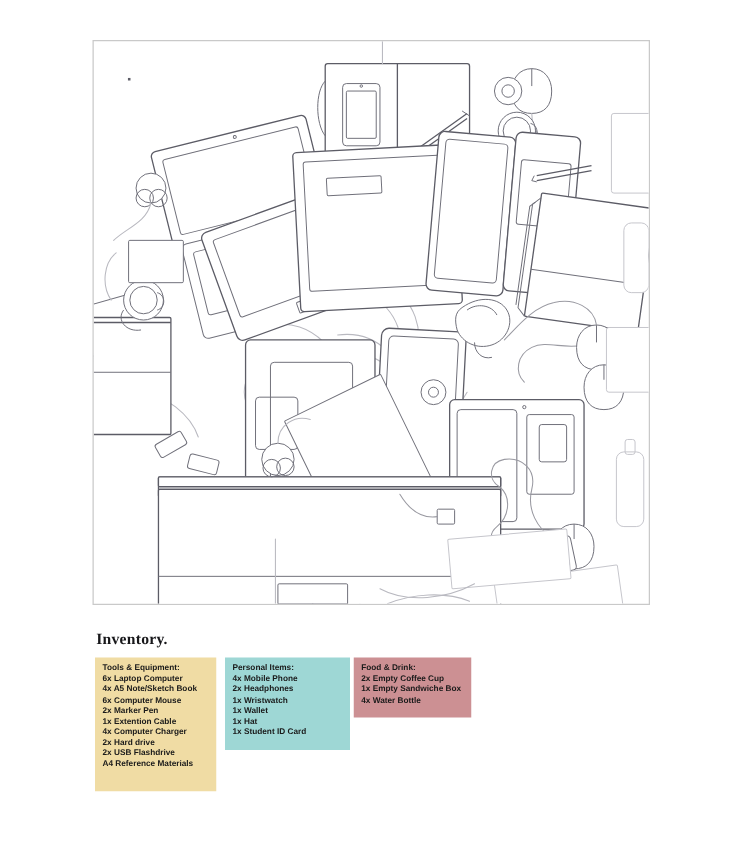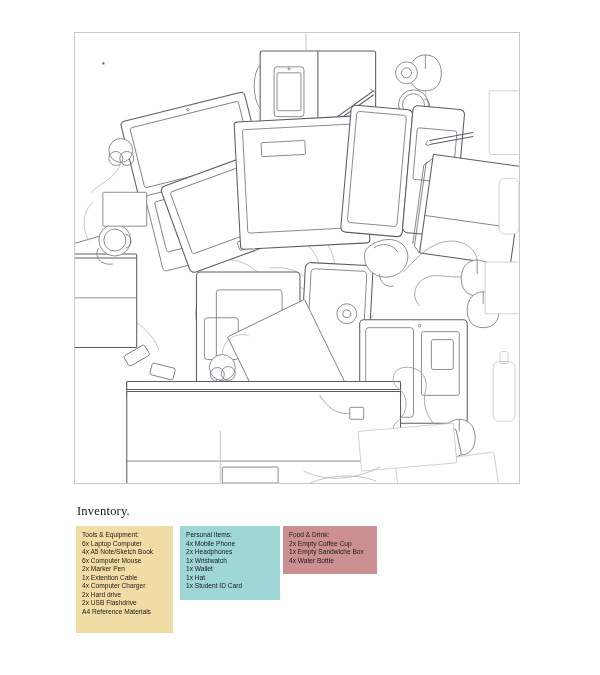--- a/index.html
+++ b/index.html
@@ -13,20 +13,21 @@
     position: relative;
     font-family: "Liberation Sans", sans-serif;
     overflow: hidden;
   }
   #page {
     position: absolute;
     left: 0; top: 0;
     width: 600px;
     height: 675px;
     background: #ffffff;
+    font-weight: bold;
   }
   
   #illustration {
     position: absolute;
     left: 74px;
     top: 32px;
     width: 446px;
     height: 452px;
     box-sizing: border-box;
     border: 1px solid #c9c9c9;

